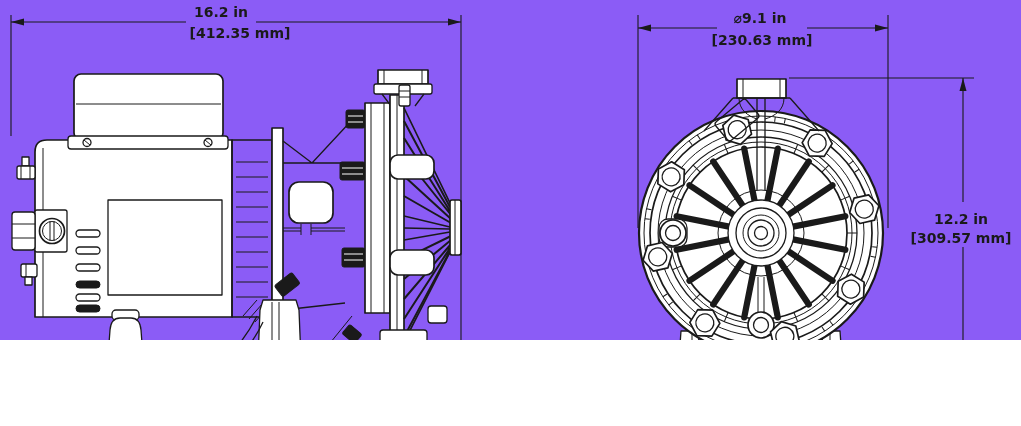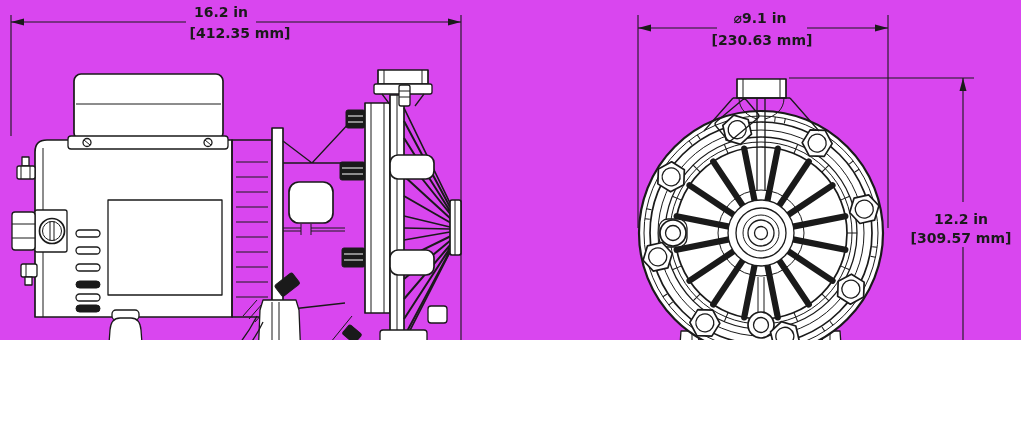--- a/index.html
+++ b/index.html
@@ -1,16 +1,16 @@
 <!DOCTYPE html>
 <html><head>
 <meta charset="utf-8">
 <style>
   html,body{margin:0;padding:0;background:#fff;}
-  #stage{position:relative;width:1021px;height:340px;background:#d946ef;overflow:hidden;}
+  #stage{position:relative;width:1021px;height:340px;background:#8b5cf6;overflow:hidden;}
   svg{position:absolute;left:0;top:0;}
   .s{stroke:#1a1a1a;fill:none;stroke-width:1.3;stroke-linejoin:round;}
   .s2{stroke-width:1.7;}
   .s3{stroke-width:2.2;}
   .sw{fill:#ffffff;}
   .thin{stroke-width:1;}
   .rib{stroke-width:2;}
   .ribt{stroke-width:1.4;}
   .dk{fill:#1a1a1a;stroke:#1a1a1a;stroke-width:1;}
   .dim{stroke:#1a1a1a;stroke-width:1.1;fill:none;}

